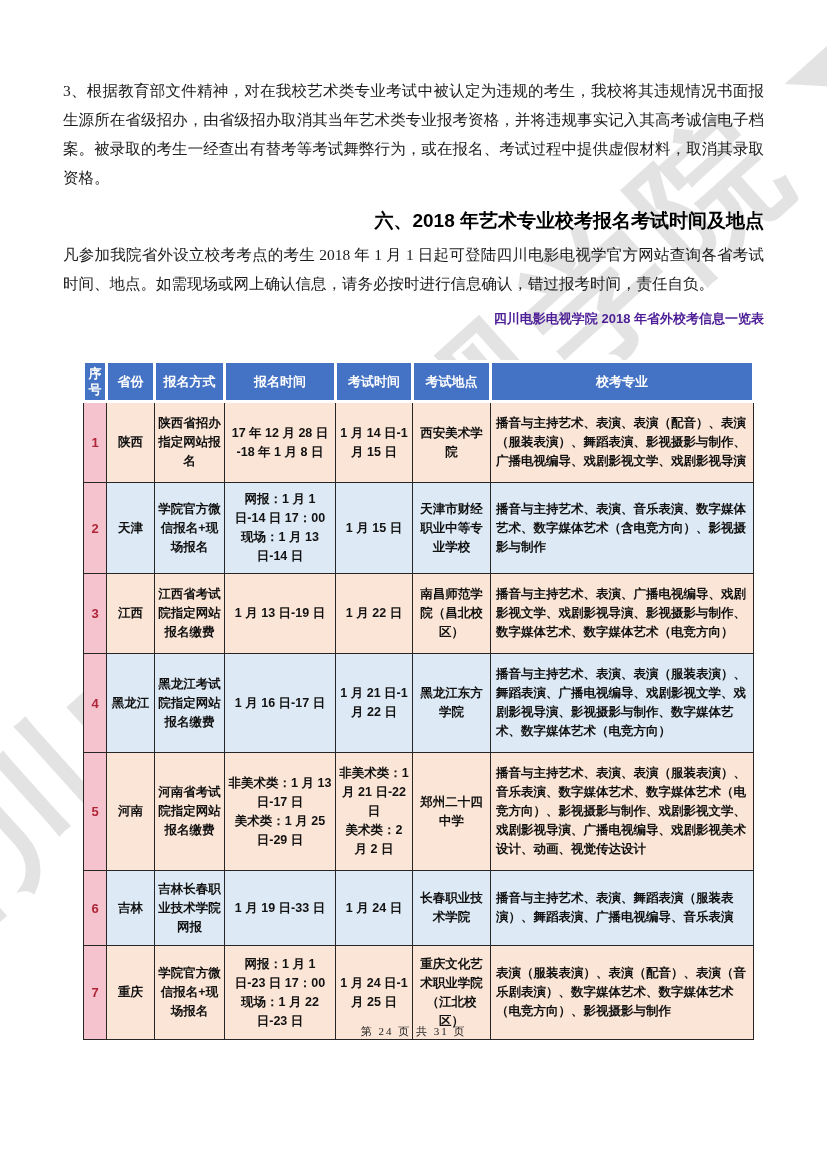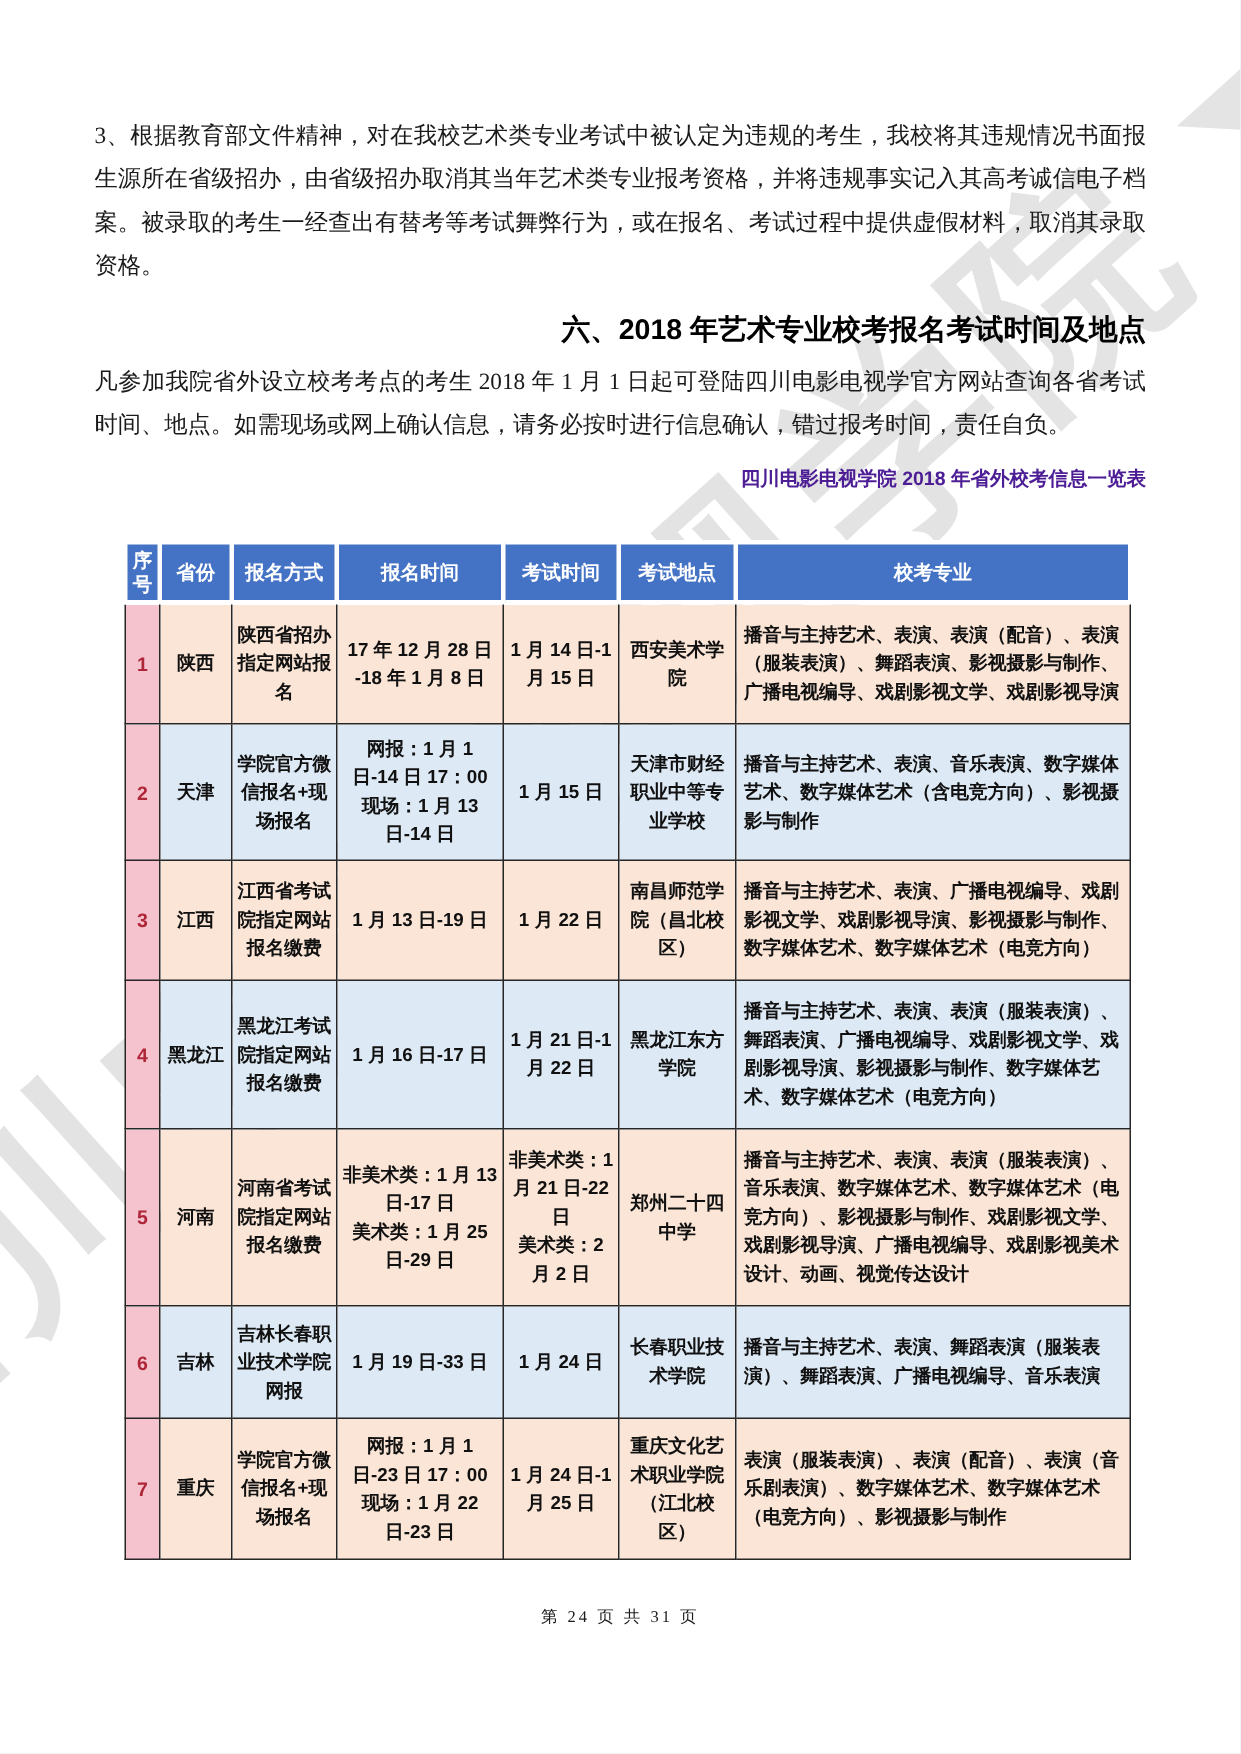--- a/index.html
+++ b/index.html
@@ -45,21 +45,21 @@
     text-align:center; line-height:19px; overflow:hidden;
   }
   .exam-table tr.row-odd  td { background:#fbe5d6; }
   .exam-table tr.row-even td { background:#dde9f4; }
   .exam-table td.cell-serial {
     background:#f5c3ce !important; color:#b02639; font-size:13px;
   }
   .exam-table td.cell-majors { text-align:left; padding:11px 5px; }
   .pre { white-space:pre-line; }
   .page-footer {
-    position:absolute; left:0; right:0; top:1070px; z-index:1;
+    position:absolute; left:0; right:0; top:1024px; z-index:1;
     text-align:center; font-size:11px; letter-spacing:2px; color:#1a1a1a;
     font-family:"Liberation Serif", serif;
   }
 </style>
 </head>
 <body>
 
 <div class="page">
 
   <div class="watermark">

